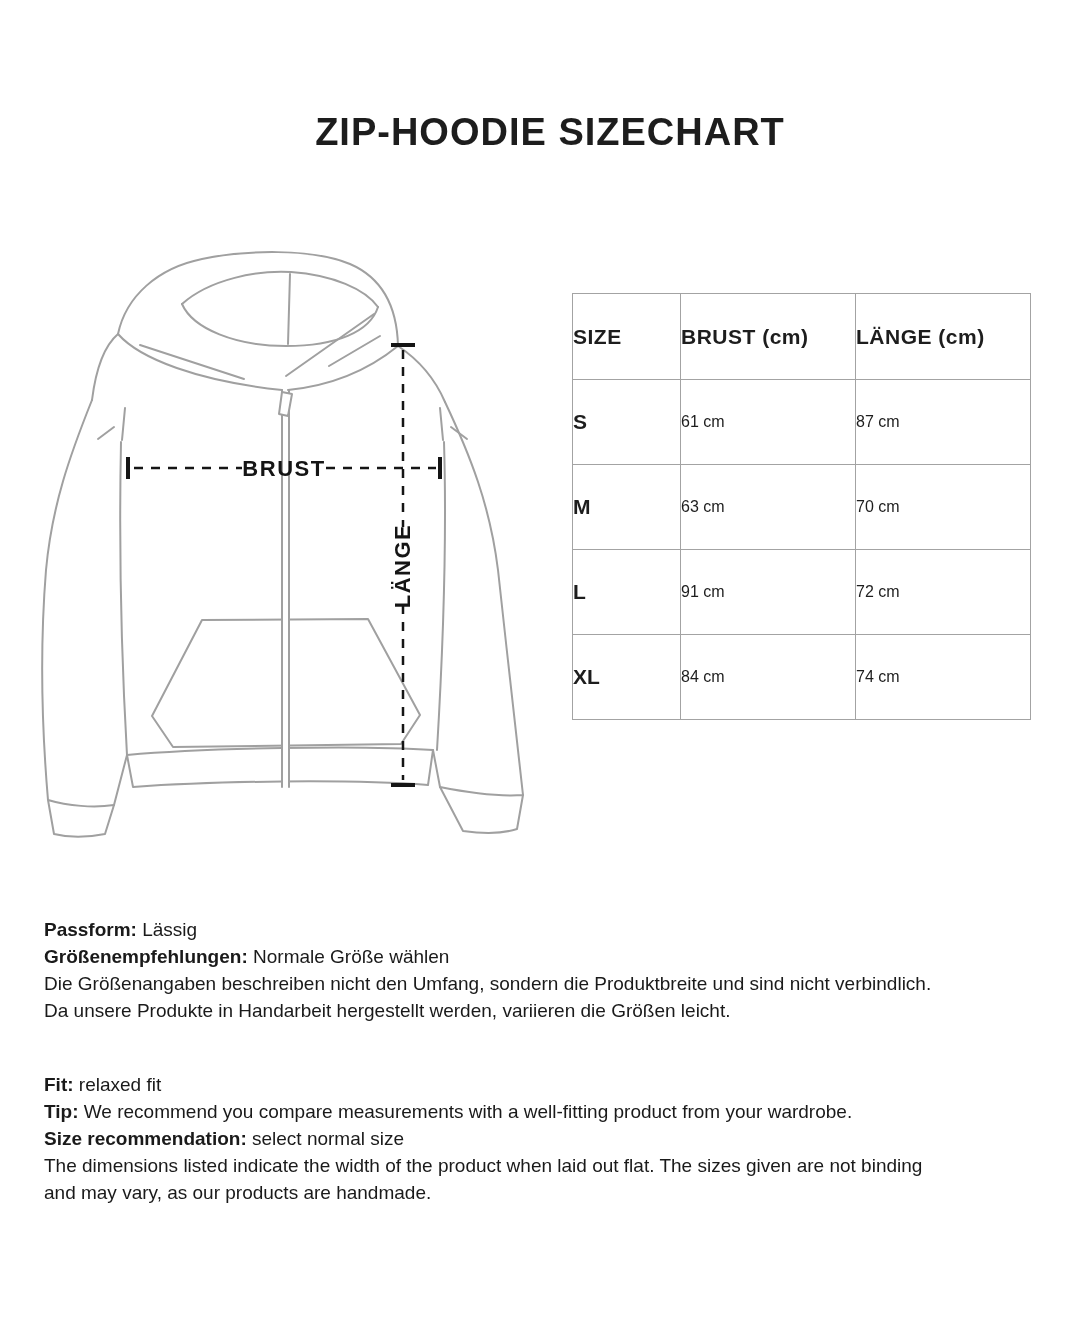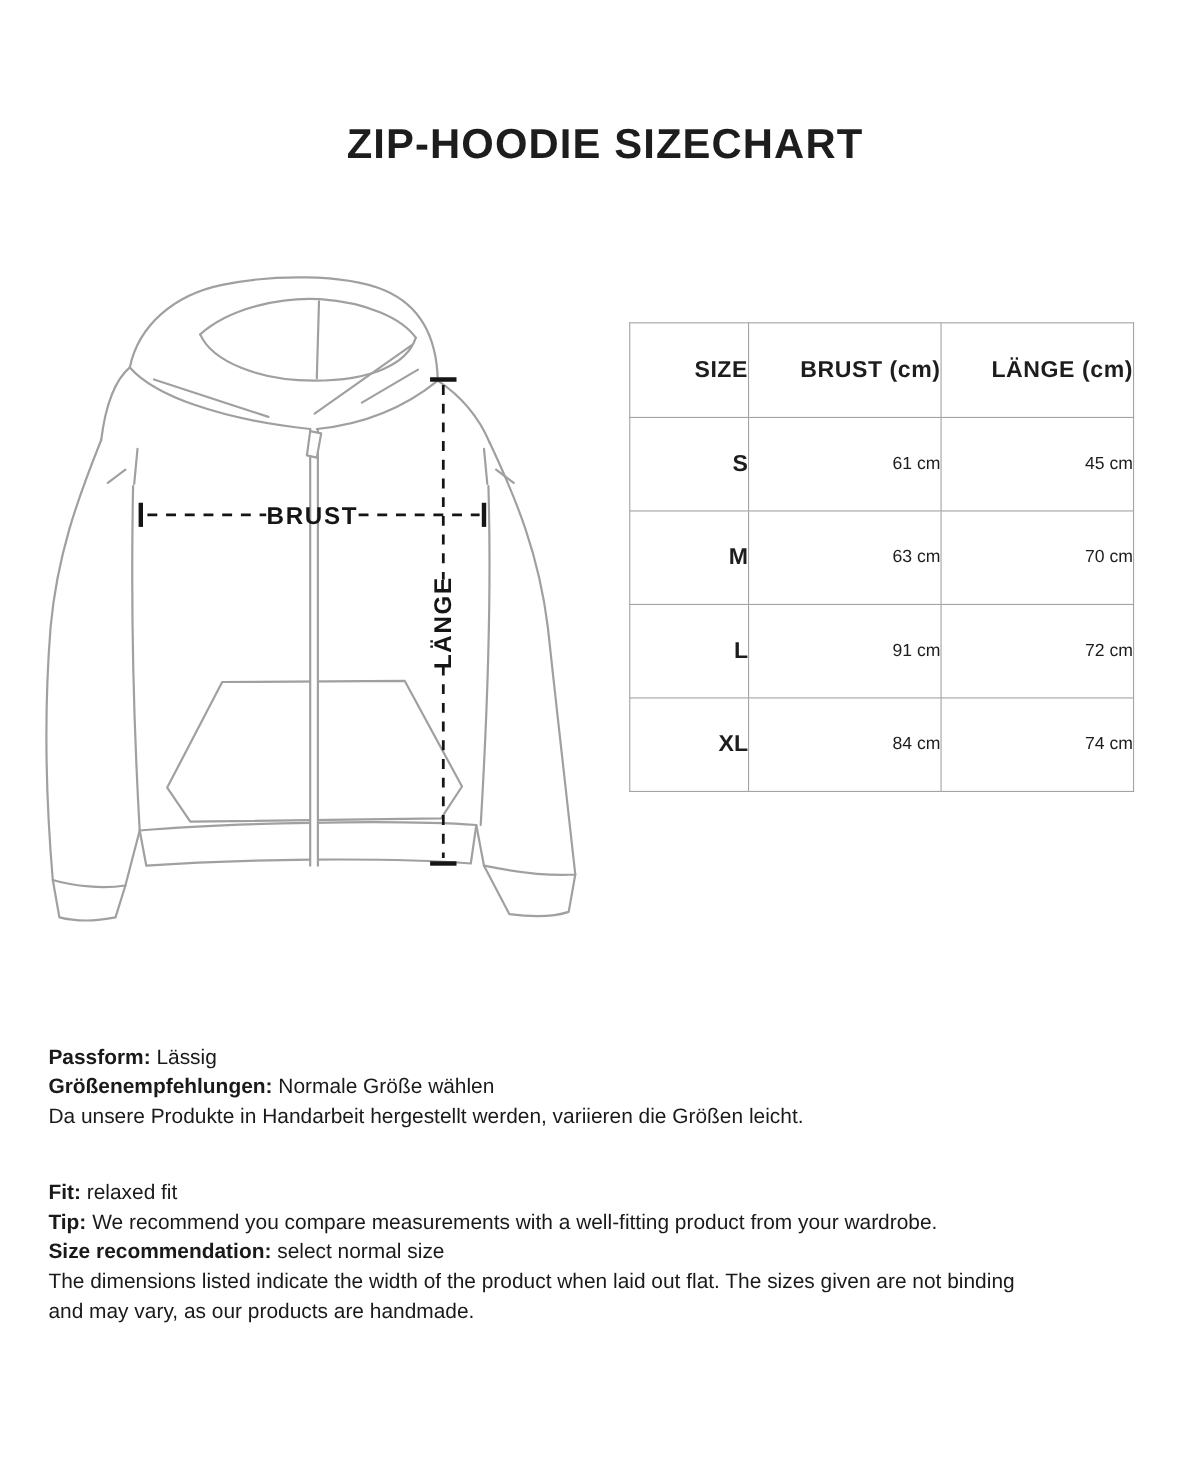--- a/index.html
+++ b/index.html
@@ -21,29 +21,29 @@
   .measure text{
     font-family:"Liberation Sans",sans-serif;font-size:22px;font-weight:700;
     fill:#151515;letter-spacing:1.5px;
   }
 
   .size-table{
     position:absolute;left:572px;top:293px;border-collapse:collapse;table-layout:fixed;
     background:#ffffff;
   }
   .size-table th,.size-table td{
-    border:1px solid #a3a3a3;text-align:right;vertical-align:middle;
+    border:1px solid #a3a3a3;text-align:left;vertical-align:middle;
     background:#ffffff;color:#1d1d1d;padding:0;
   }
   .size-table th{height:85px;font-size:21px;font-weight:700;letter-spacing:.5px;}
   .size-table td{height:84px;font-size:16px;font-weight:400;}
   .size-table td.size-cell{font-size:21px;font-weight:700;}
 
   .notes{position:absolute;left:44px;font-size:19px;line-height:27px;color:#1a1a1a;white-space:nowrap;}
-  .notes-de{top:948px;}
+  .notes-de{top:916px;}
   .notes-en{top:1071px;}
   .notes strong{font-weight:700;}
 </style>
 </head>
 <body>
 
 <div class="page">
 
   <h1 class="title">ZIP-HOODIE SIZECHART</h1>
 
@@ -112,21 +112,21 @@
       <tr>
         <th>SIZE</th>
         <th>BRUST (cm)</th>
         <th>LÄNGE (cm)</th>
       </tr>
     </thead>
     <tbody>
       <tr>
         <td class="size-cell">S</td>
         <td>61 cm</td>
-        <td>45 cm</td>
+        <td>87 cm</td>
       </tr>
       <tr>
         <td class="size-cell">M</td>
         <td>63 cm</td>
         <td>70 cm</td>
       </tr>
       <tr>
         <td class="size-cell">L</td>
         <td>91 cm</td>
         <td>72 cm</td>
@@ -135,20 +135,21 @@
         <td class="size-cell">XL</td>
         <td>84 cm</td>
         <td>74 cm</td>
       </tr>
     </tbody>
   </table>
 
   <div class="notes notes-de">
     <div class="note-line"><strong>Passform:</strong><span> Lässig</span></div>
     <div class="note-line"><strong>Größenempfehlungen:</strong><span> Normale Größe wählen</span></div>
+    <div class="note-line"><strong></strong><span>Die Größenangaben beschreiben nicht den Umfang, sondern die Produktbreite und sind nicht verbindlich.</span></div>
     <div class="note-line"><strong></strong><span>Da unsere Produkte in Handarbeit hergestellt werden, variieren die Größen leicht.</span></div>
   </div>
 
   <div class="notes notes-en">
     <div class="note-line"><strong>Fit:</strong><span> relaxed fit</span></div>
     <div class="note-line"><strong>Tip:</strong><span> We recommend you compare measurements with a well-fitting product from your wardrobe.</span></div>
     <div class="note-line"><strong>Size recommendation:</strong><span> select normal size</span></div>
     <div class="note-line"><strong></strong><span>The dimensions listed indicate the width of the product when laid out flat. The sizes given are not binding</span></div>
     <div class="note-line"><strong></strong><span>and may vary, as our products are handmade.</span></div>
   </div>

